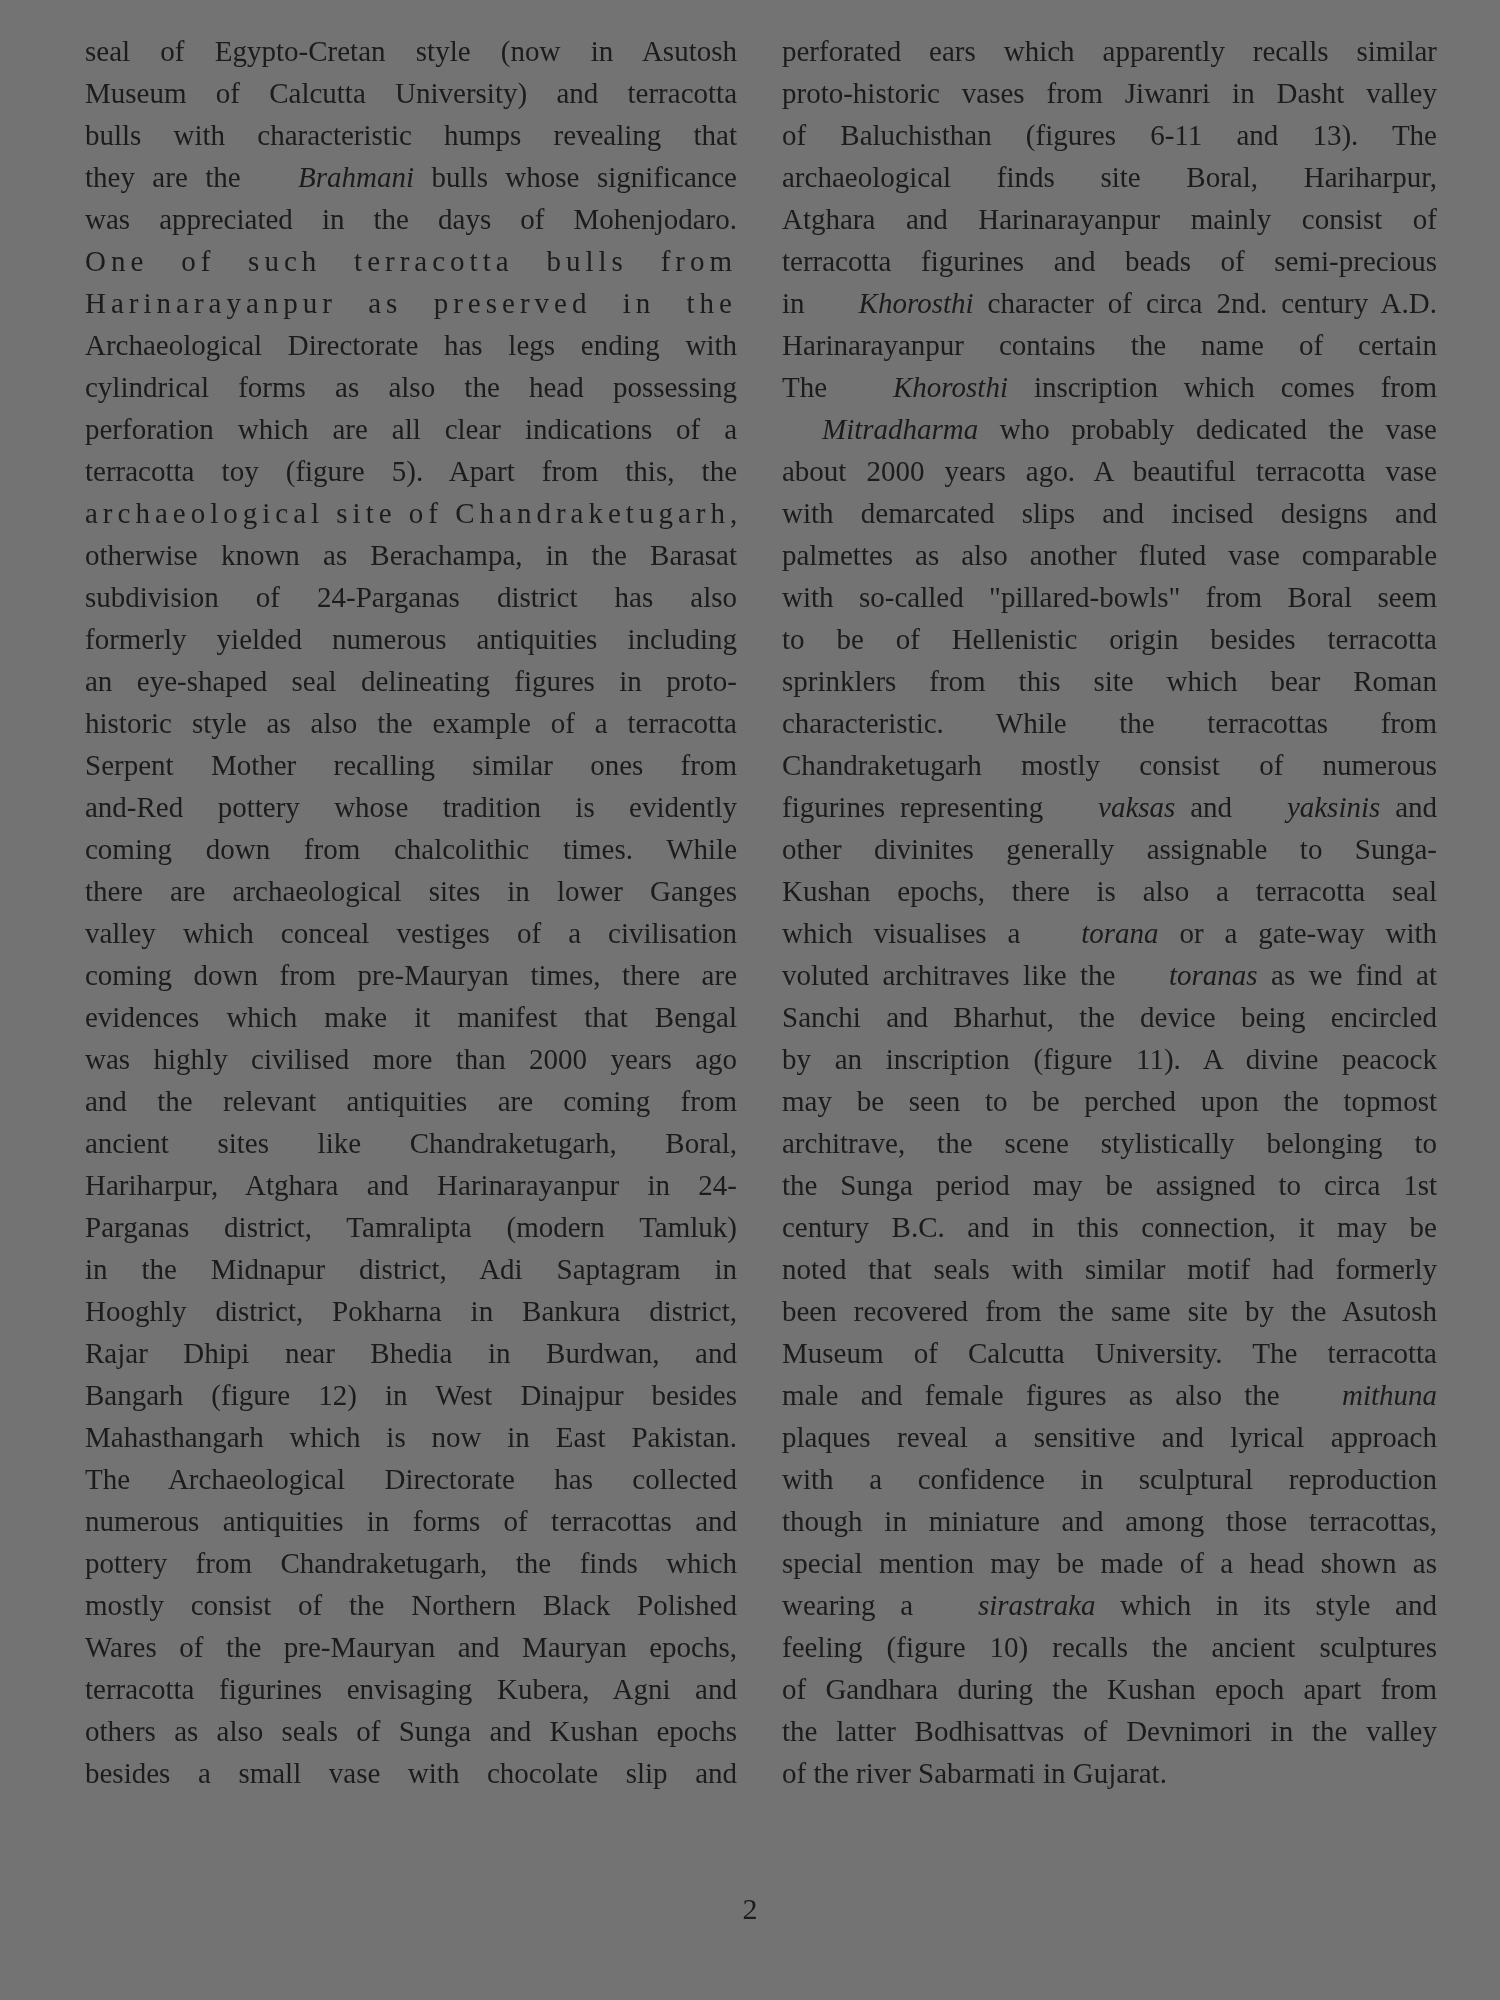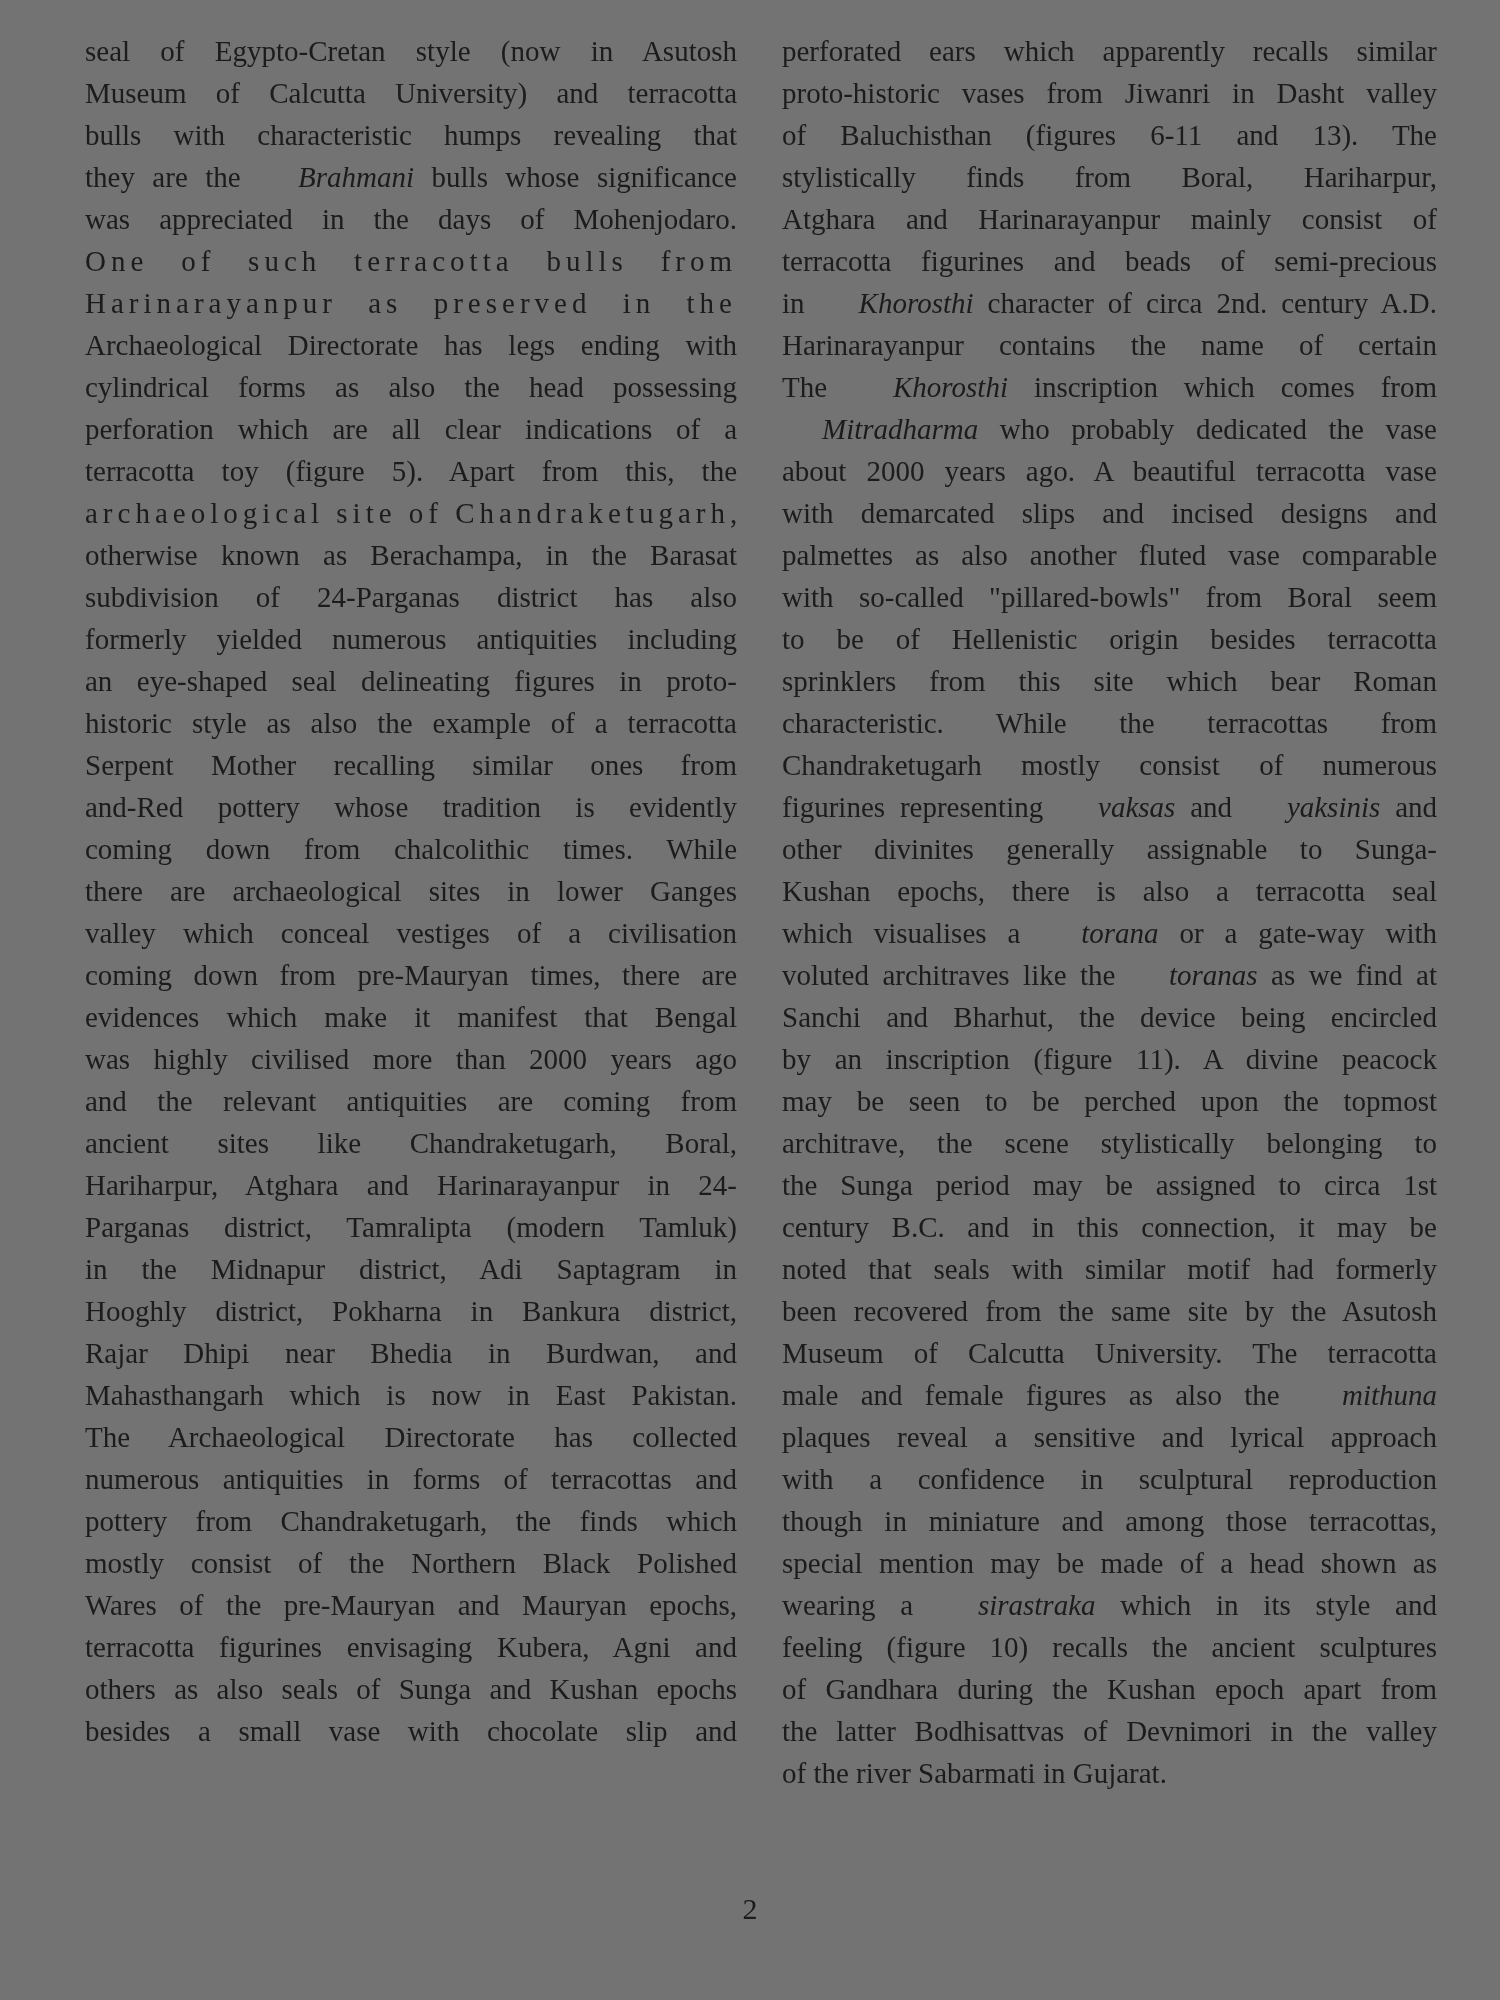--- a/index.html
+++ b/index.html
@@ -85,35 +85,36 @@
       <div class="line"><span>coming down from pre-Mauryan times, there are</span></div>
       <div class="line"><span>evidences which make it manifest that Bengal</span></div>
       <div class="line"><span>was highly civilised more than 2000 years ago</span></div>
       <div class="line"><span>and the relevant antiquities are coming from</span></div>
       <div class="line"><span>ancient sites like Chandraketugarh, Boral,</span></div>
       <div class="line"><span>Hariharpur, Atghara and Harinarayanpur in 24-</span></div>
       <div class="line"><span>Parganas district, Tamralipta (modern Tamluk)</span></div>
       <div class="line"><span>in the Midnapur district, Adi Saptagram in</span></div>
       <div class="line"><span>Hooghly district, Pokharna in Bankura district,</span></div>
       <div class="line"><span>Rajar Dhipi near Bhedia in Burdwan, and</span></div>
+      <div class="line"><span>Bangarh (figure 12) in West Dinajpur besides</span></div>
       <div class="line"><span>Mahasthangarh which is now in East Pakistan.</span></div>
       <div class="line"><span>The Archaeological Directorate has collected</span></div>
       <div class="line"><span>numerous antiquities in forms of terracottas and</span></div>
       <div class="line"><span>pottery from Chandraketugarh, the finds which</span></div>
       <div class="line"><span>mostly consist of the Northern Black Polished</span></div>
       <div class="line"><span>Wares of the pre-Mauryan and Mauryan epochs,</span></div>
       <div class="line"><span>terracotta figurines envisaging Kubera, Agni and</span></div>
       <div class="line"><span>others as also seals of Sunga and Kushan epochs</span></div>
       <div class="line"><span>besides a small vase with chocolate slip and</span></div>
     </div>
   <div class="column right">
       <div class="line"><span>perforated ears which apparently recalls similar</span></div>
       <div class="line"><span>proto-historic vases from Jiwanri in Dasht valley</span></div>
       <div class="line"><span>of Baluchisthan (figures 6-11 and 13). The</span></div>
-      <div class="line"><span>stylistically finds from Boral, Hariharpur,</span></div>
+      <div class="line"><span>archaeological finds site Boral, Hariharpur,</span></div>
       <div class="line"><span>Atghara and Harinarayanpur mainly consist of</span></div>
       <div class="line"><span>terracotta figurines and beads of semi-precious</span></div>
       <div class="line"><span>in </span><span class="seg-i">Khorosthi</span><span> character of circa 2nd. century A.D.</span></div>
       <div class="line"><span>Harinarayanpur contains the name of certain</span></div>
       <div class="line"><span>The </span><span class="seg-i">Khorosthi</span><span> inscription which comes from</span></div>
       <div class="line"><span class="seg-i">Mitradharma</span><span> who probably dedicated the vase</span></div>
       <div class="line"><span>about 2000 years ago. A beautiful terracotta vase</span></div>
       <div class="line"><span>with demarcated slips and incised designs and</span></div>
       <div class="line"><span>palmettes as also another fluted vase comparable</span></div>
       <div class="line"><span>with so-called "pillared-bowls" from Boral seem</span></div>

